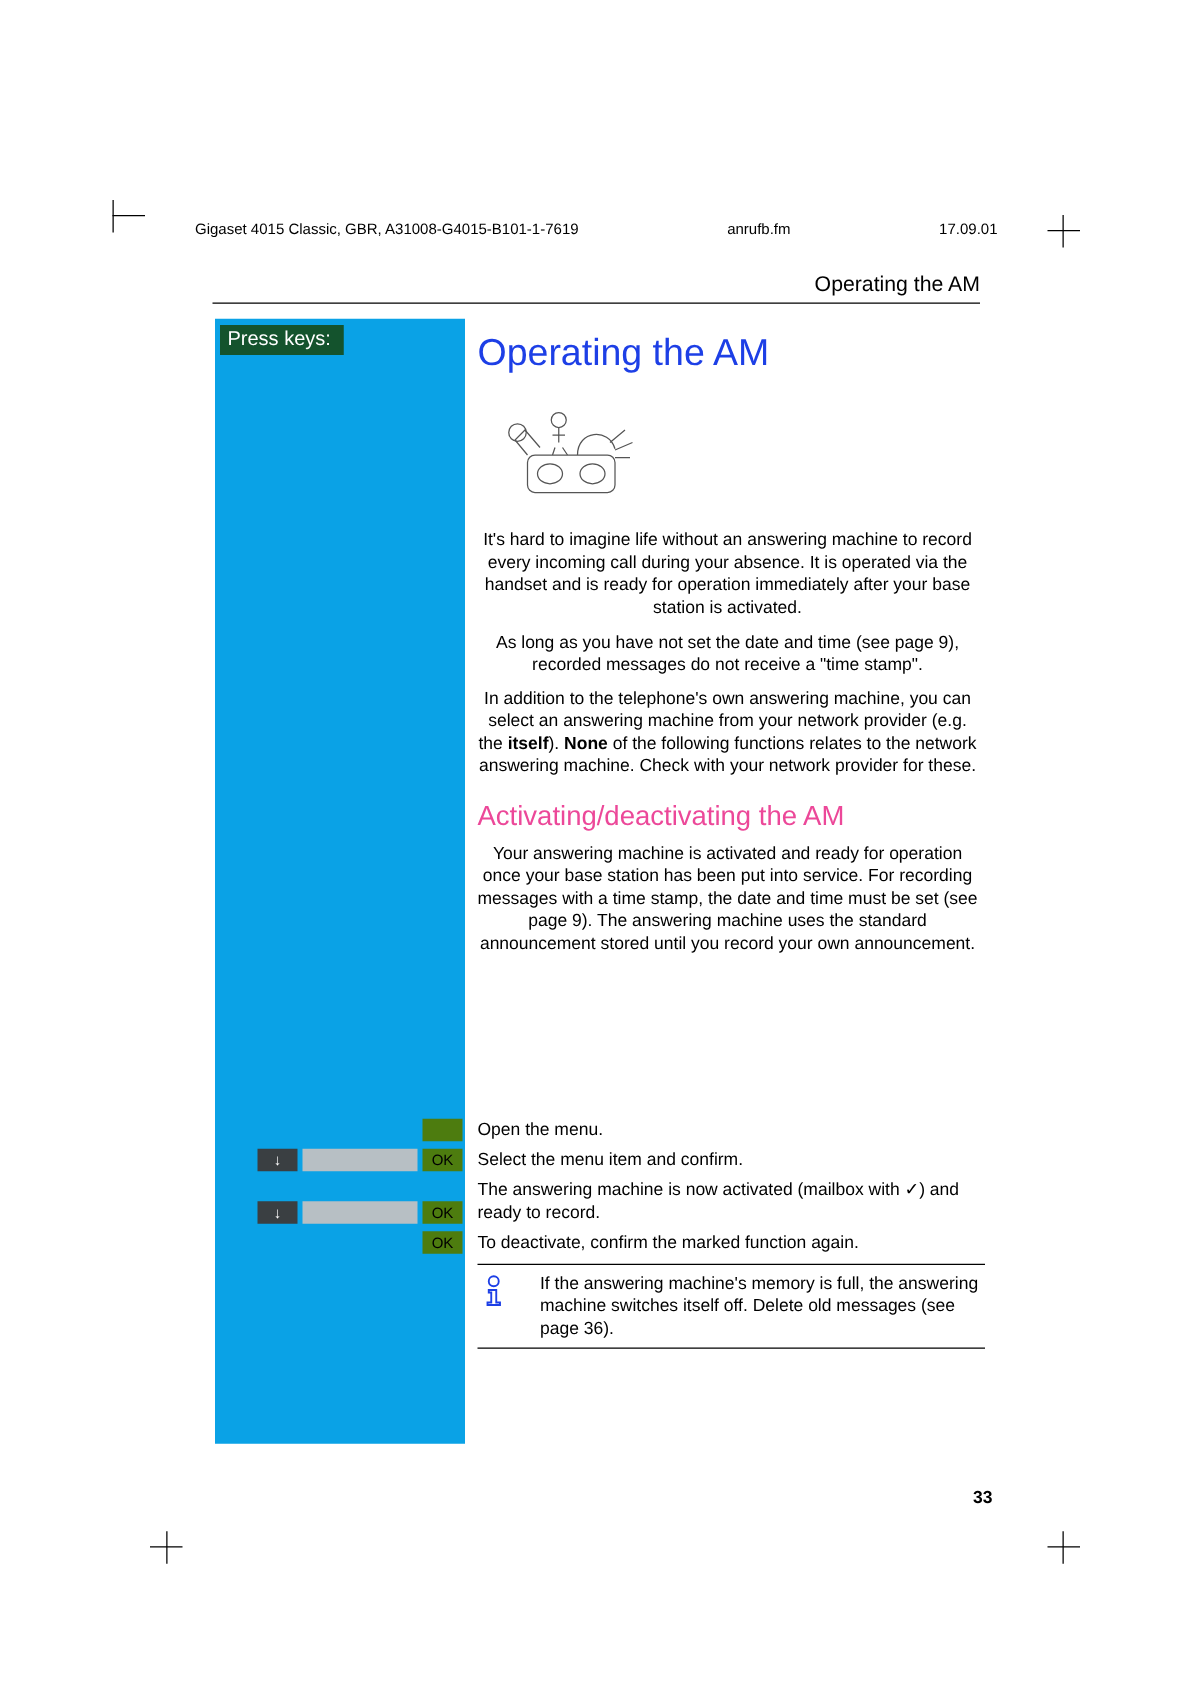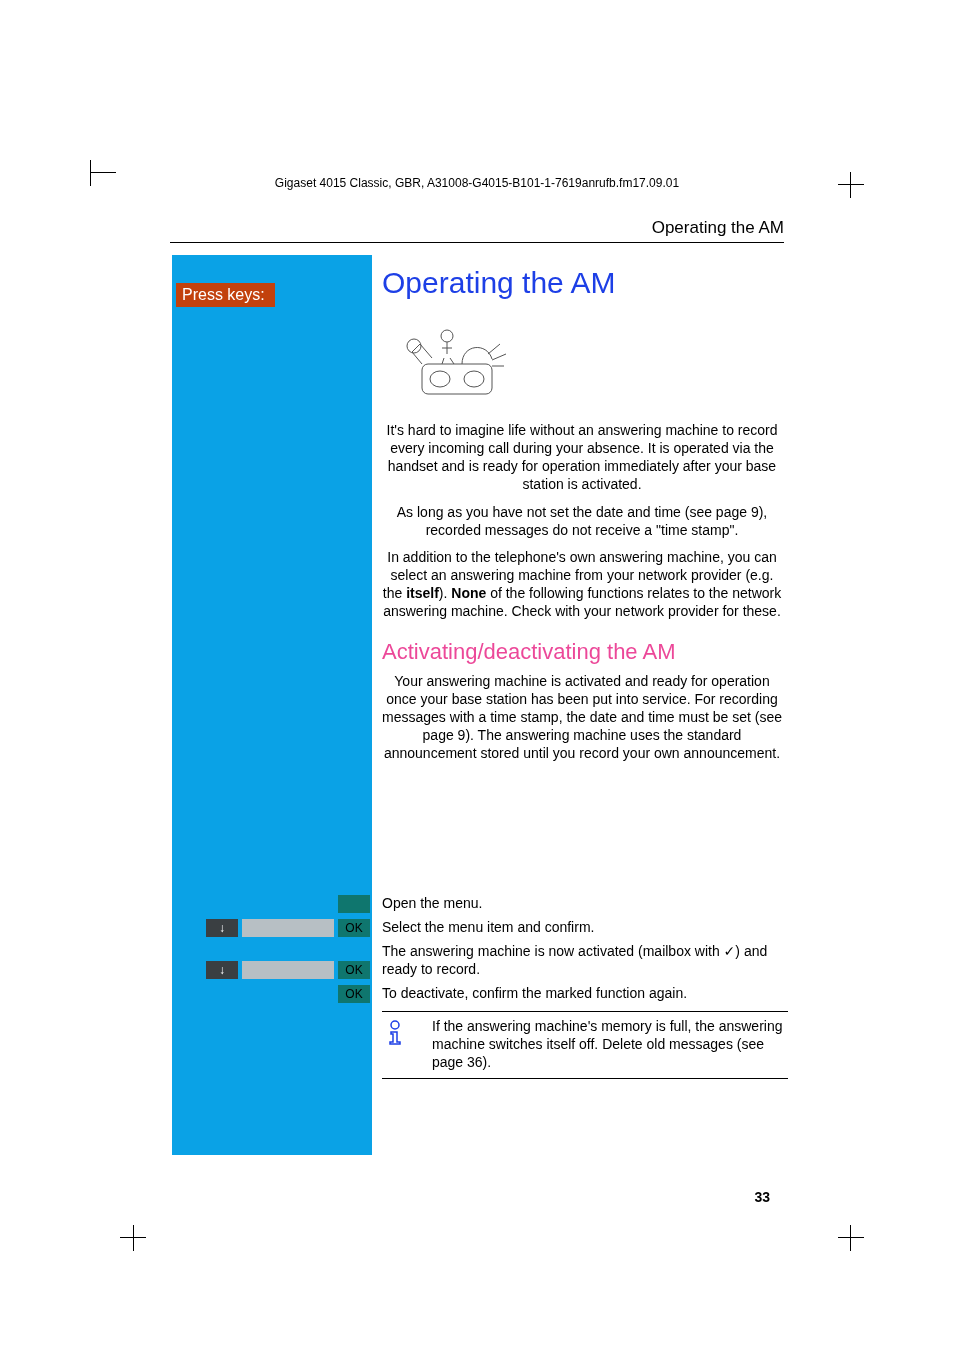--- a/index.html
+++ b/index.html
@@ -28,21 +28,21 @@
   .crop-br { bottom: 100px; right: 90px; }
   .crop-br::before { content:""; position:absolute; right:0; top:12px; width:26px; height:1px; background:#000; }
   .crop-br::after  { content:""; position:absolute; right:13px; top:0; width:1px; height:26px; background:#000; }
 
   .header-line {
     position: absolute;
     top: 176px;
     left: 156px;
     right: 156px;
     display: flex;
-    justify-content: center;
+    justify-content: space-between;
     font-size: 12px;
     color: #000;
   }
   .running-head {
     position: absolute;
     top: 218px;
     right: 170px;
     font-size: 17px;
     color: #000;
   }
@@ -61,25 +61,24 @@
     left: 172px;
     width: 200px;
     height: 900px;
     background: #0aa2e6;
   }
   .press-keys {
     位置: absolute;
     position: absolute;
     top: 260px;
     left: 176px;
-    background: #c2410c;
+    background: #14532d;
     color: #fff;
     font-size: 16px;
     padding: 3px 10px 3px 6px;
-    margin-top: 23px;
   }
 
   .content {
     position: absolute;
     top: 258px;
     left: 382px;
     width: 400px;
   }
   .h1 {
     color: #1d3fe6;
@@ -119,21 +118,21 @@
     margin-bottom: 6px;
   }
   .step-keys {
     width: 150px;
     display: flex;
     justify-content: flex-end;
     gap: 4px;
     padding-right: 12px;
   }
   .chip {
-    background: #0f766e;
+    background: #4d7c0f;
     border: 0;
     font-size: 12px;
     padding: 2px 6px;
     min-width: 20px;
     text-align: center;
     color: #000;
   }
   .chip.dark {
     background: #3a3f42;
     color: #fff;
@@ -168,21 +167,21 @@
   }
   .note-text {
     font-size: 14px;
     line-height: 1.28;
     flex: 1;
   }
 
   .page-num {
     position: absolute;
     bottom: 146px;
-    right: 184px;
+    right: 160px;
     font-size: 14px;
     font-weight: bold;
   }
 </style>
 </head>
 <body>
 
 <div class="crop-tl"></div>
 <div class="crop-tr"></div>
 <div class="crop-bl"></div>

